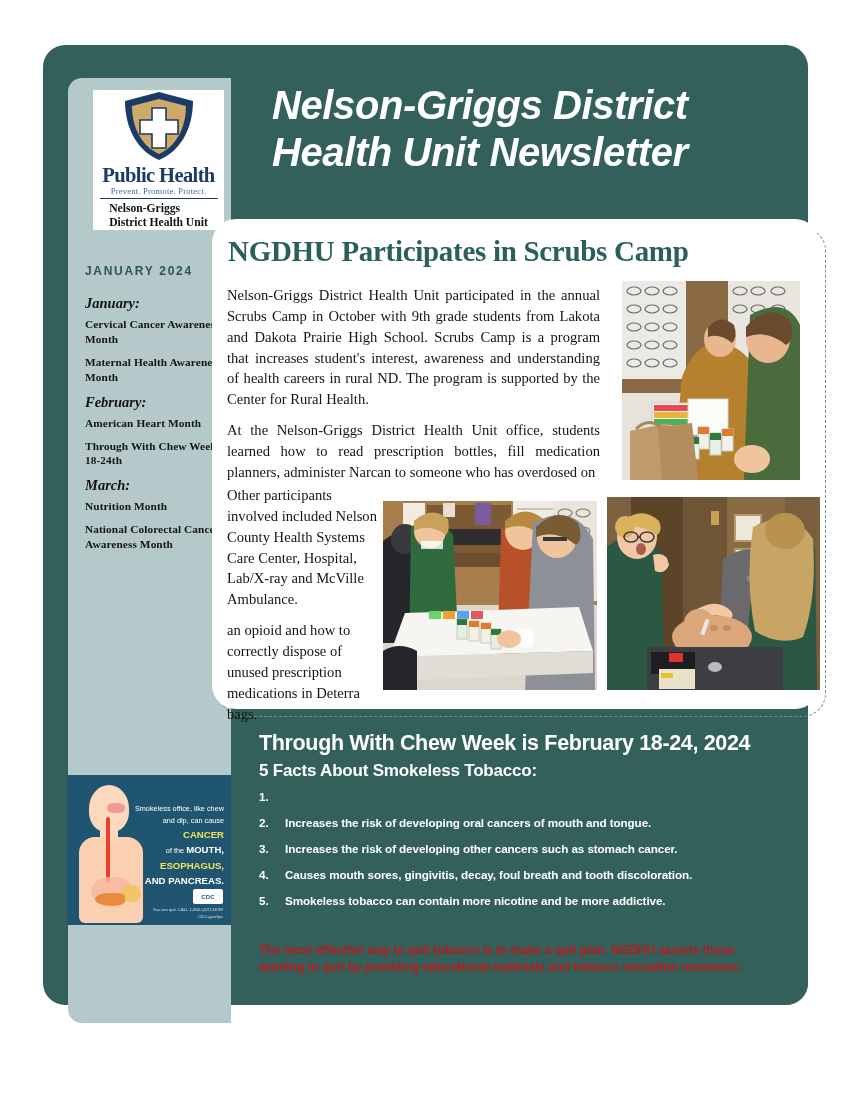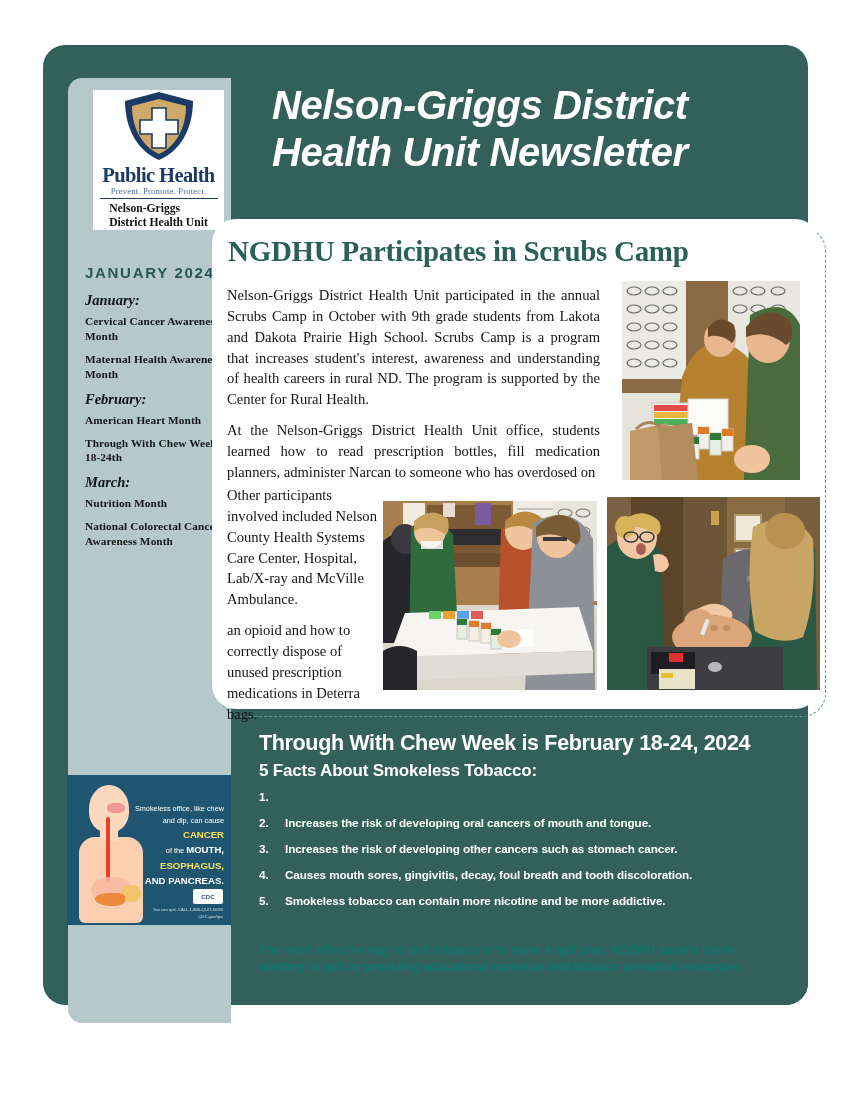--- a/index.html
+++ b/index.html
@@ -91,24 +91,24 @@
   
   .side-content {
     position: absolute;
     left: 85px;
     top: 264px;
     width: 140px;
   }
   .side-date {
     font-family: "Liberation Sans", sans-serif;
     font-weight: bold;
-    font-size: 15px;
+    font-size: 12px;
     letter-spacing: 1.7px;
     color: #2c5750;
-    margin-bottom: 11px;
+    margin-bottom: 17px;
   }
   .side-month {
     font-family: "Liberation Serif", serif;
     font-style: italic;
     font-weight: bold;
     font-size: 14.5px;
     color: #111111;
     margin: 9px 0 5px 0;
   }
   .side-item {
@@ -379,21 +379,21 @@
   }
   .fact-num { width: 26px; flex: 0 0 26px; }
   .bt-foot {
     position: absolute;
     left: 259px;
     top: 942px;
     width: 515px;
     font-family: "Liberation Sans", sans-serif;
     font-weight: bold;
     font-size: 12.2px;
-    color: #0f766e;
+    color: #b91c1c;
     line-height: 1.38;
     letter-spacing: -0.1px;
   }
 </style>
 </head>
 <body>
 
 <div class="teal-panel"></div>
 <div class="sidebar"></div>
 

